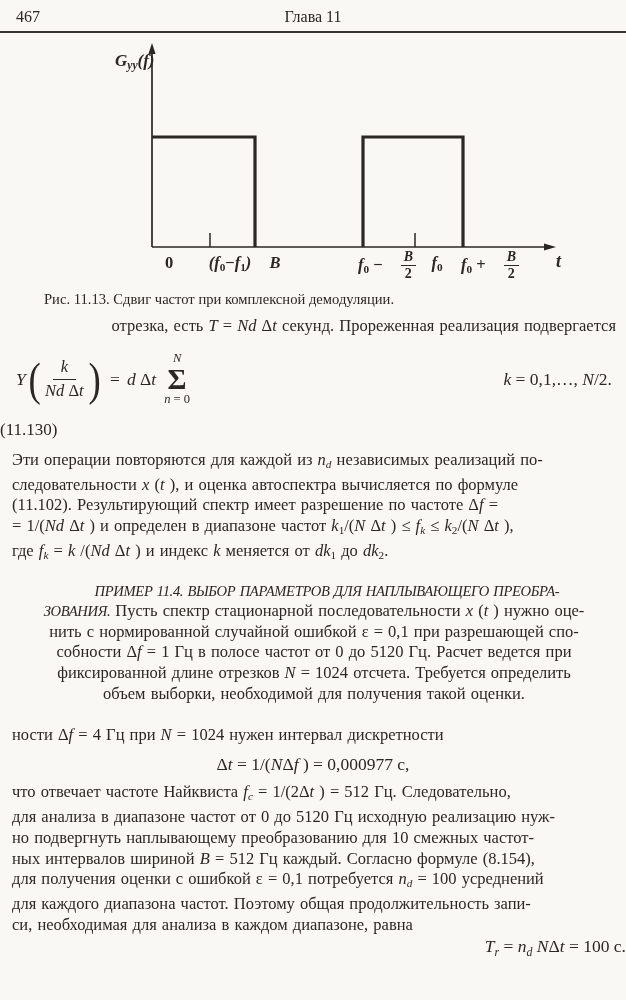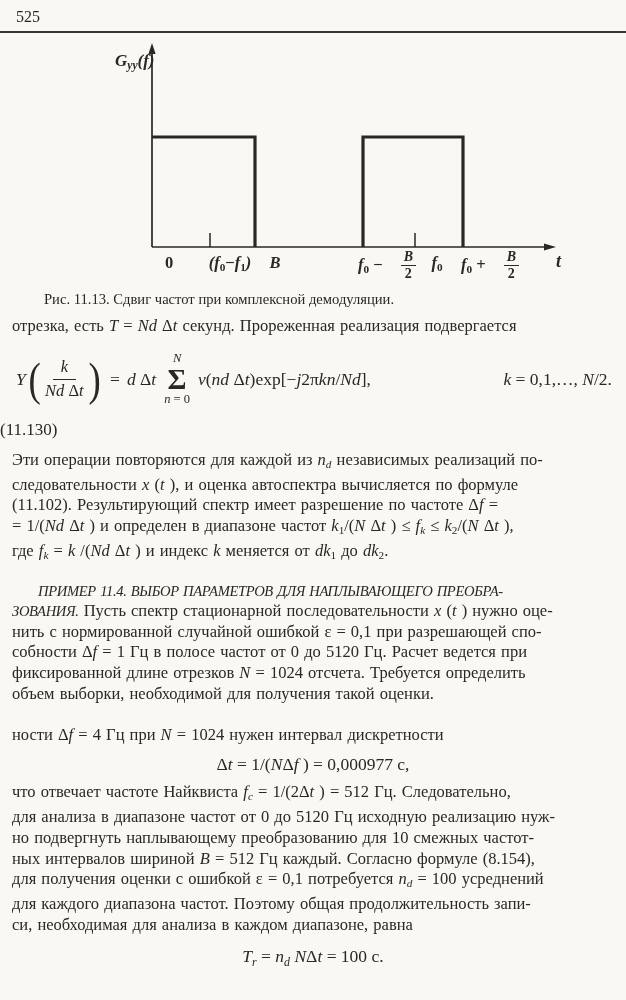--- a/index.html
+++ b/index.html
@@ -29,44 +29,45 @@
   .xlab{top:212px;font-size:18px;}
   .vfrac{display:inline-flex;flex-direction:column;align-items:center;font-size:14px;line-height:1.1;font-weight:bold;font-style:italic;}
   .vfrac .vnum{border-bottom:1.6px solid #2b2722;padding:0 3px 1px;}
   .vfrac .vden{font-style:normal;}
 
   .caption{margin:2px 0 8px 44px;font-size:14.6px;}
 
   
   .para{margin:0 10px 0 12px;font-size:16.5px;line-height:20.6px;word-spacing:0.06em;}
   .indent{text-indent:26px;}
-  .p1{margin-top:4px;}
+  .p1{margin-top:4px;text-align:right;}
   .p2{margin-top:10px;}
-  .p3{margin-top:15px;}
+  .p3{margin-top:15px;text-align:center;}
 
   
   .eq130{display:flex;align-items:center;justify-content:space-between;margin:12px 14px 0 16px;min-height:62px;font-size:17.5px;}
   .eq-main{display:flex;align-items:center;}
   .paren{font-size:46px;line-height:0.9;display:inline-block;transform:scaleX(0.8);margin:0 1px;}
   .efrac{display:inline-flex;flex-direction:column;align-items:center;margin:0 2px;font-size:16.5px;line-height:1.15;}
   .efrac .enum{border-bottom:1.6px solid #2b2722;padding:0 8px 2px;}
   .efrac .eden{padding-top:2px;}
   .eqsign{margin:0 7px;}
   .sum{display:inline-flex;flex-direction:column;align-items:center;margin:0 8px;font-size:12.5px;line-height:1.1;}
   .sum .ssym{font-size:29px;line-height:0.95;font-weight:bold;}
   .eqnum{text-align:left;margin:9px 14px 0 0;font-size:17px;}
 
   .eq-center{text-align:center;font-size:17.5px;margin:9px 0 7px;}
-  .eq-last{margin-top:11px;}
+  .eq-last{margin-top:1px;text-align:right;}
 </style>
 </head>
 <body>
 
 <div class="header">
-  <span class="pageno">525</span>
+  <span class="pageno">467</span>
+  <span class="chapter">Глава 11</span>
 </div>
 
 <div class="figure">
   <svg class="fig-svg" width="480" height="214" viewBox="0 0 480 214">
 
     <line x1="68" y1="206" x2="68" y2="10" stroke="#2b2722" stroke-width="1.7"></line>
     <polygon points="68,2 64.4,13 71.6,13" fill="#2b2722"></polygon>
     <line x1="68" y1="206" x2="464" y2="206" stroke="#2b2722" stroke-width="1.7"></line>
     <polygon points="472,206 460,202.4 460,209.6" fill="#2b2722"></polygon>
 
@@ -111,21 +112,20 @@
       <span class="eden"><span class="it">Nd</span><span> Δ</span><span class="it">t</span></span>
     </span>
     <span class="paren">)</span>
     <span class="eqsign">=</span>
     <span><span class="it">d</span><span> Δ</span><span class="it">t</span></span>
     <span class="sum">
       <span><span class="it">N</span></span>
       <span class="ssym">Σ</span>
       <span><span class="it">n</span><span> = 0</span></span>
     </span>
-    <span><span class="it">v</span><span>(</span><span class="it">nd</span><span> Δ</span><span class="it">t</span><span>)exp[</span><span>−</span><span class="it">j</span><span>2π</span><span class="it">kn</span><span>/</span><span class="it">Nd</span><span>],</span></span>
   </div>
   <div class="eq-tail"><span class="it">k</span><span> = 0,1,…, </span><span class="it">N</span><span>/2.</span></div>
 </div>
 <div class="eqnum">(11.130)</div>
 
 <div class="para p2"><span>Эти операции повторяются для каждой из </span><span class="it">n</span><span class="it sb">d</span><span> независимых реализаций по-</span><br><span>следовательности </span><span class="it">x</span><span> (</span><span class="it">t</span><span> ), и оценка автоспектра вычисляется по формуле</span><br><span>(11.102). Результирующий спектр имеет разрешение по частоте Δ</span><span class="it">f</span><span> =</span><br><span>= 1/(</span><span class="it">Nd</span><span> Δ</span><span class="it">t</span><span> ) и определен в диапазоне частот </span><span class="it">k</span><span class="sb">1</span><span>/(</span><span class="it">N</span><span> Δ</span><span class="it">t</span><span> ) ≤ </span><span class="it">f</span><span class="it sb">k</span><span> ≤ </span><span class="it">k</span><span class="sb">2</span><span>/(</span><span class="it">N</span><span> Δ</span><span class="it">t</span><span> ),</span><br><span>где </span><span class="it">f</span><span class="it sb">k</span><span> = </span><span class="it">k</span><span> /(</span><span class="it">Nd</span><span> Δ</span><span class="it">t</span><span> ) и индекс </span><span class="it">k</span><span> меняется от </span><span class="it">dk</span><span class="sb">1</span><span> до </span><span class="it">dk</span><span class="sb">2</span><span>.</span></div>
 
 <div class="para p3 indent"><span class="it sc">ПРИМЕР 11.4. ВЫБОР ПАРАМЕТРОВ ДЛЯ НАПЛЫВАЮЩЕГО ПРЕОБРА-</span><br><span class="it sc">ЗОВАНИЯ.</span><span> Пусть спектр стационарной последовательности </span><span class="it">x</span><span> (</span><span class="it">t</span><span> ) нужно оце-</span><br><span>нить с нормированной случайной ошибкой ε = 0,1 при разрешающей спо-</span><br><span>собности Δ</span><span class="it">f</span><span> = 1 Гц в полосе частот от 0 до 5120 Гц. Расчет ведется при</span><br><span>фиксированной длине отрезков </span><span class="it">N</span><span> = 1024 отсчета. Требуется определить</span><br><span>объем выборки, необходимой для получения такой оценки.</span></div>
 
 <div class="para indent"><br><span>ности Δ</span><span class="it">f</span><span> = 4 Гц при </span><span class="it">N</span><span> = 1024 нужен интервал дискретности</span></div>

